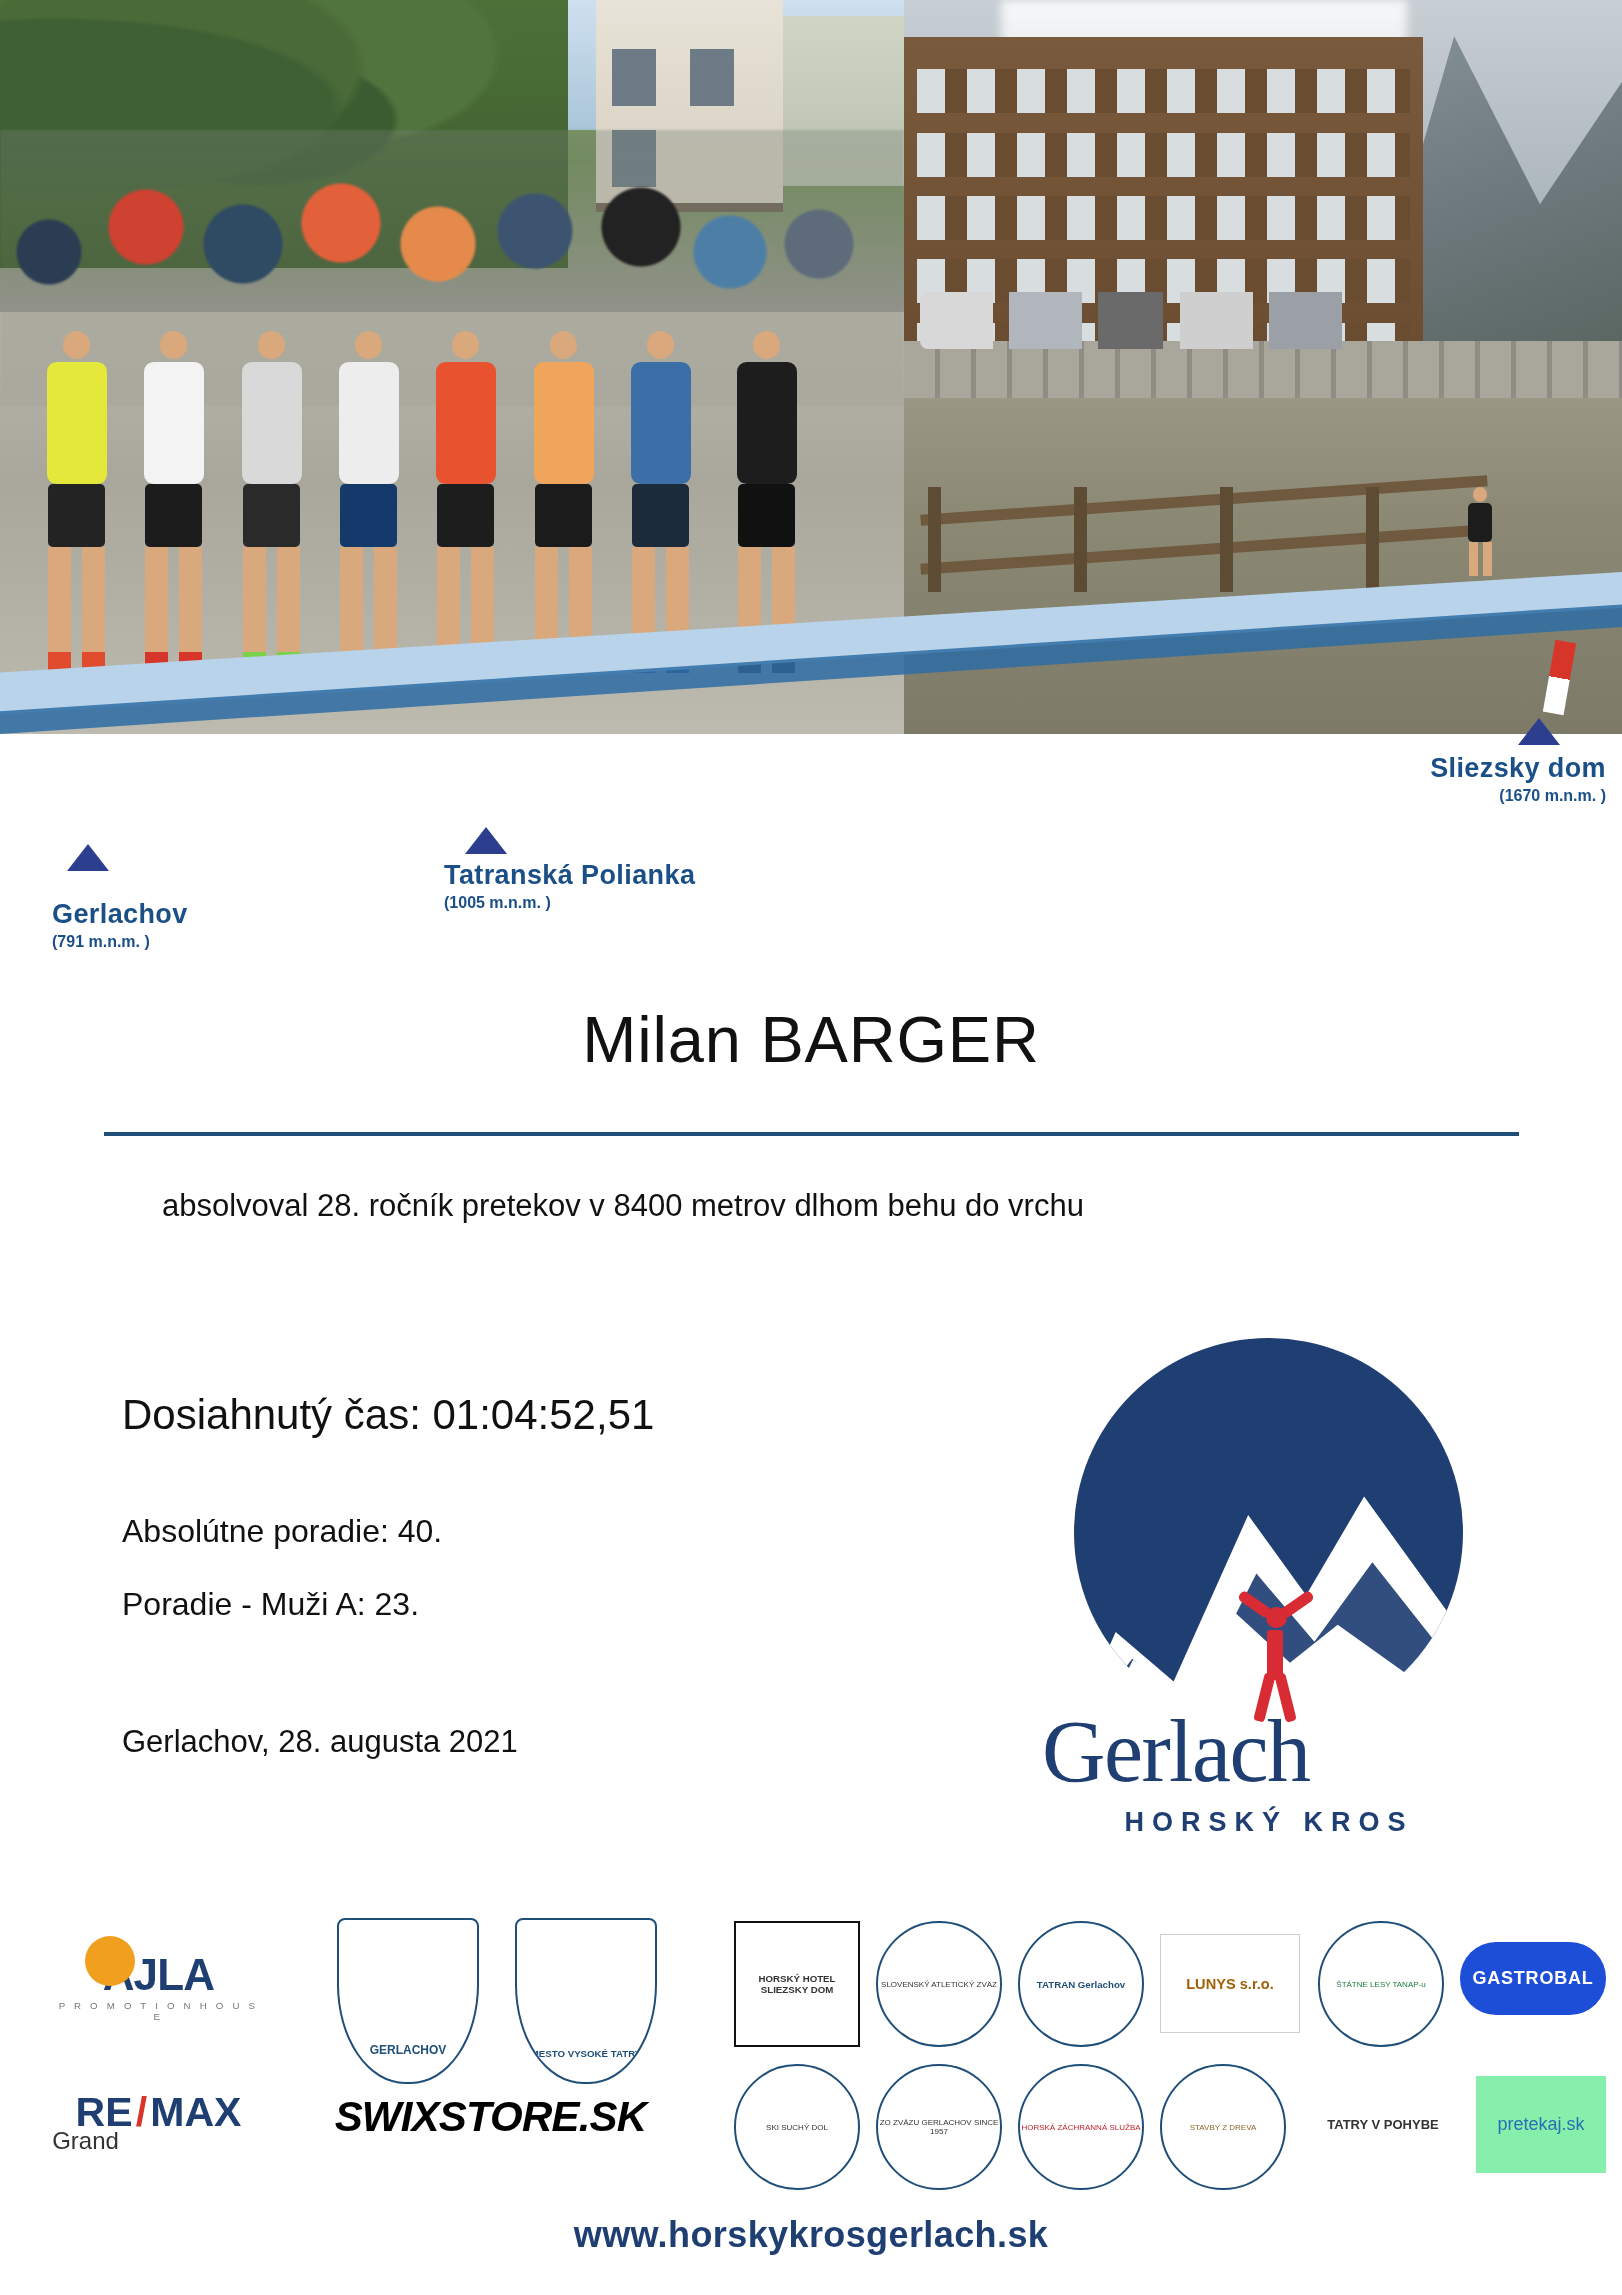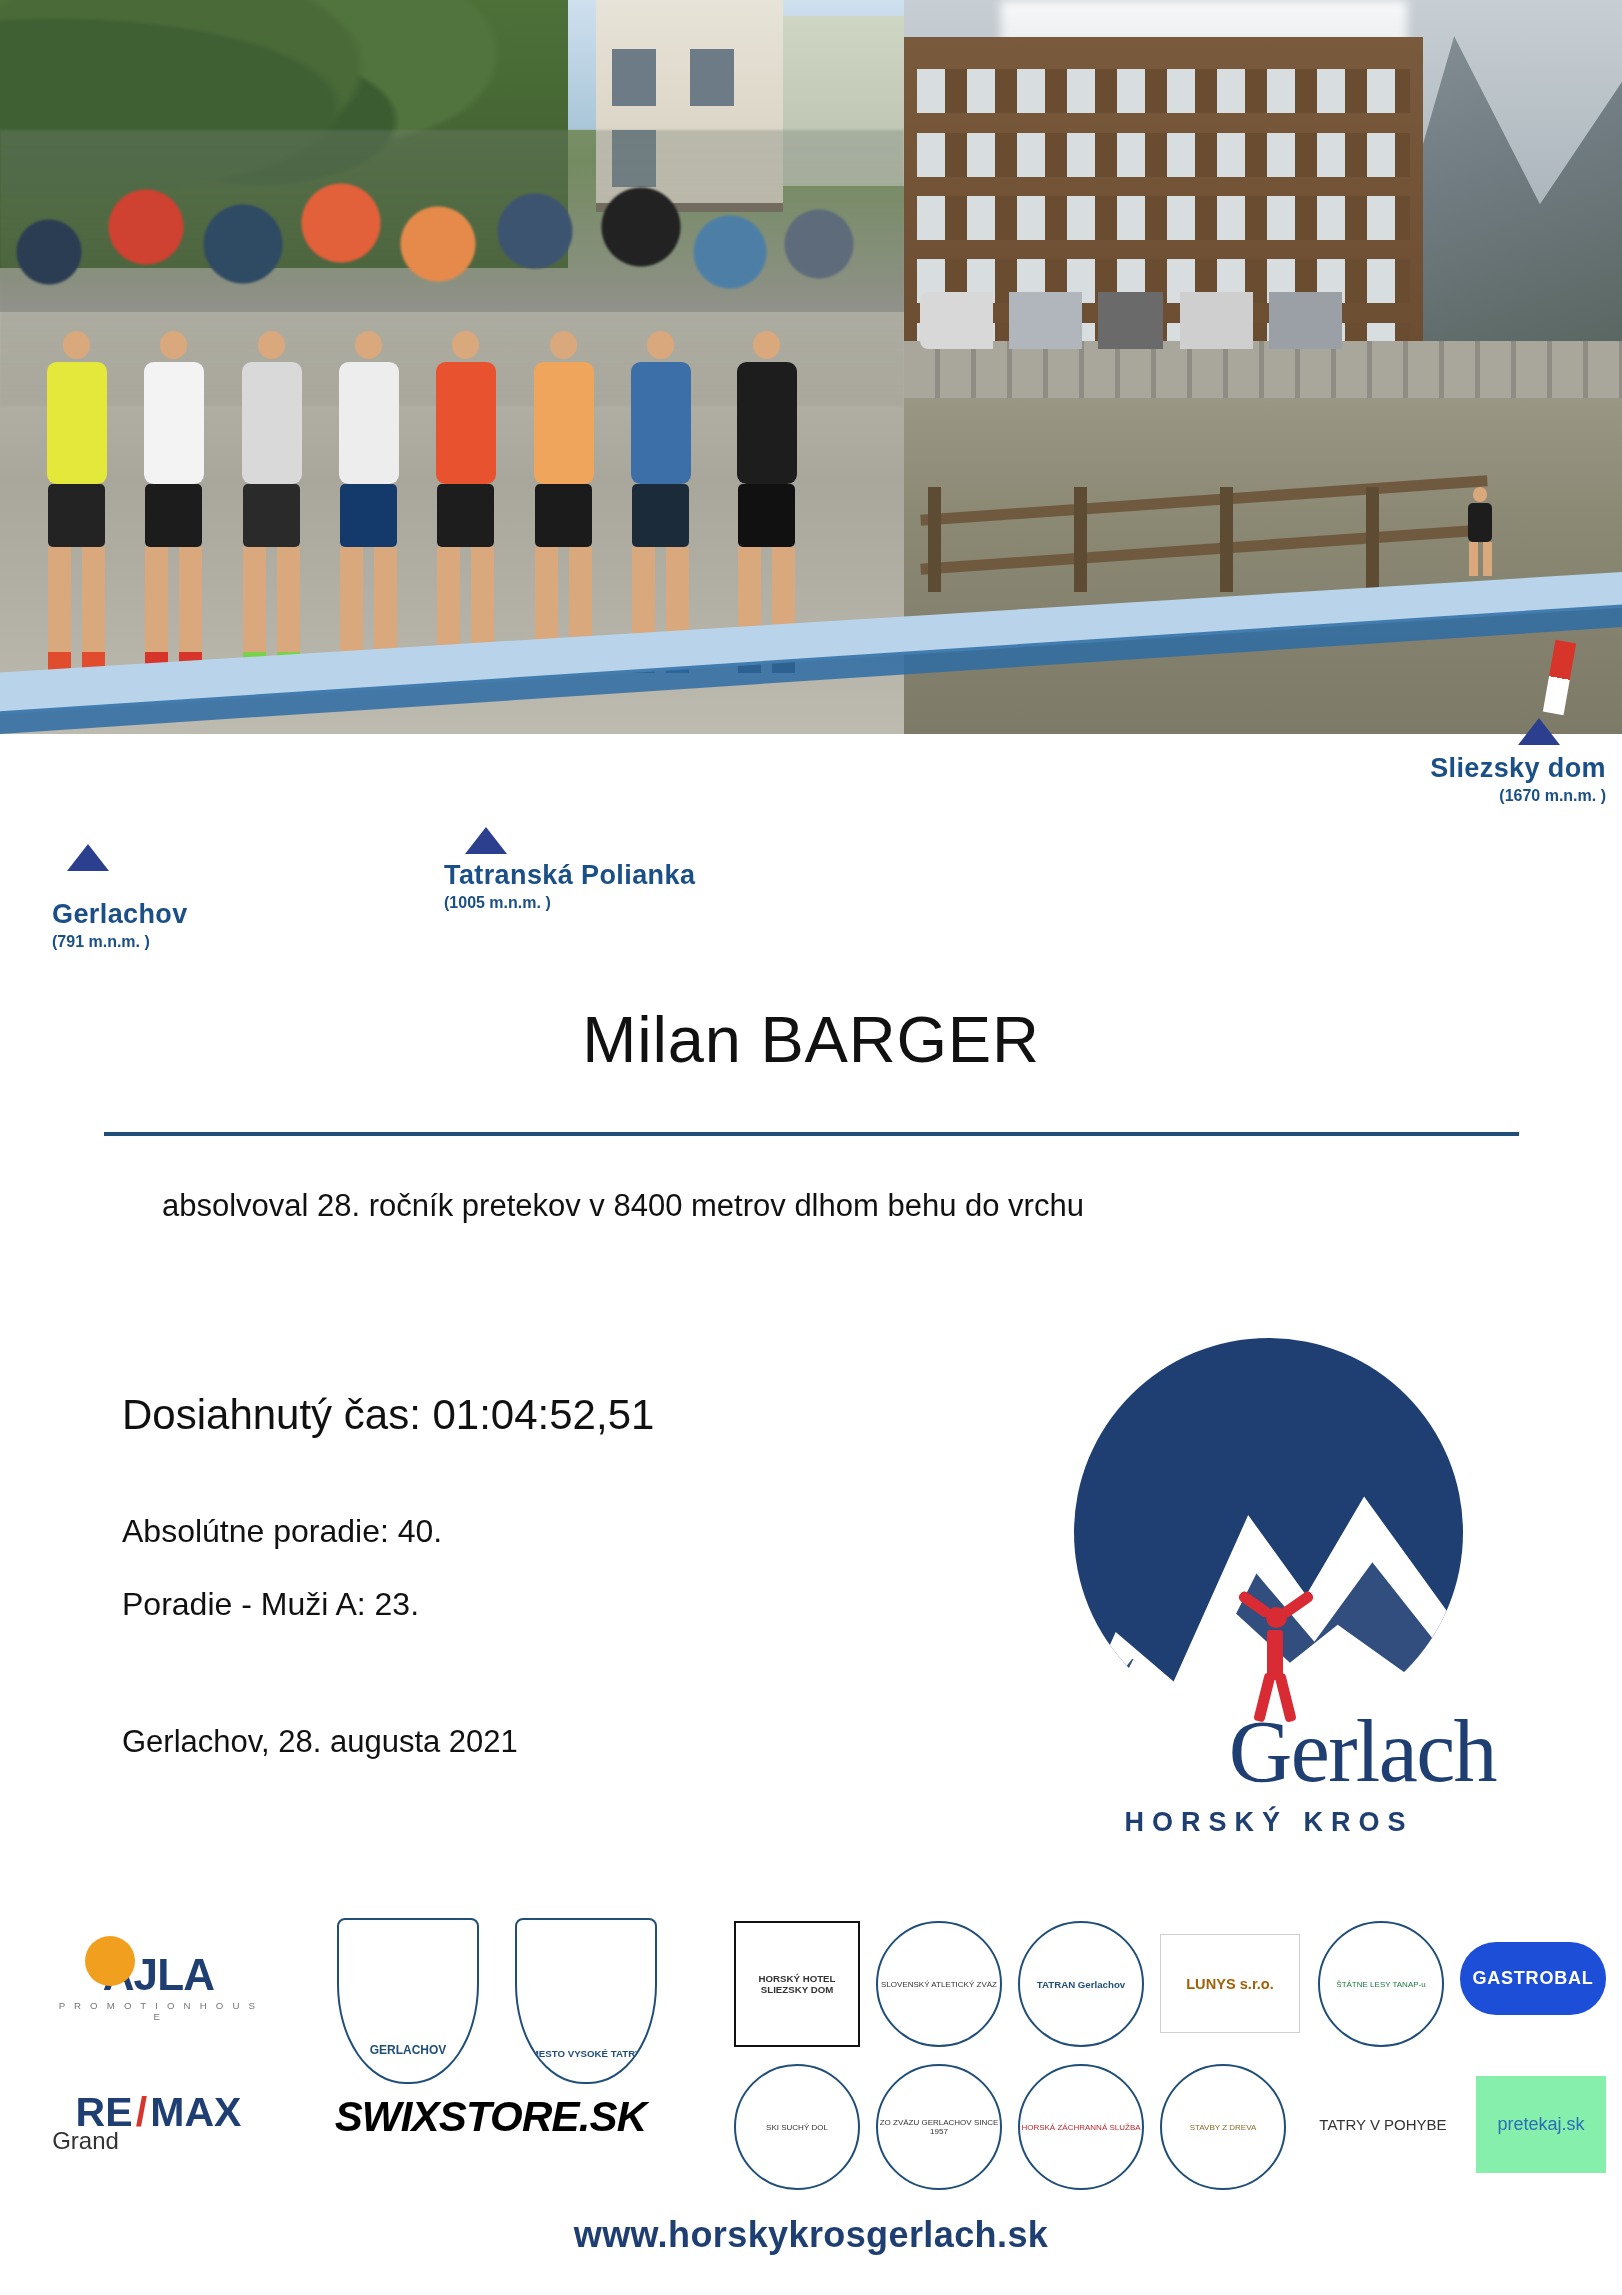--- a/index.html
+++ b/index.html
@@ -275,21 +275,21 @@
     position:absolute; left:188px; top:243px; width:89px; height:146px;
   }
   .gl-figure .fh { position:absolute; left:36px; top:26px; width:21px;height:21px;border-radius:50%;background:#d92b34;}
   .gl-figure .fb { position:absolute; left:37px; top:49px; width:16px;height:50px;background:#d92b34;border-radius:3.2px;}
   .gl-figure .fa1{ position:absolute; left:6.5px; top:18px; width:36px;height:10.5px;background:#d92b34;transform:rotate(35deg);border-radius:4.9px;}
   .gl-figure .fa2{ position:absolute; left:49px; top:18px; width:36px;height:10.5px;background:#d92b34;transform:rotate(-35deg);border-radius:4.9px;}
   .gl-figure .fl1{ position:absolute; left:29px; top:92px; width:11.4px;height:49px;background:#d92b34;transform:rotate(14deg);border-radius:4px;}
   .gl-figure .fl2{ position:absolute; left:50px; top:92px; width:11.4px;height:49px;background:#d92b34;transform:rotate(-14deg);border-radius:4px;}
   .gl-word {
     position:absolute; left:0; top:363px; width:454px;
-    text-align:right;
+    text-align:left;
     font-family: "Liberation Serif", serif;
     font-size:88px;
     color:#1f3f73;
     letter-spacing:-1.6px;
   }
   .gl-sub {
     position:absolute; left:0; top:469px; width:454px;
     text-align:center;
     font-size:27px;
     font-weight:bold;
@@ -575,21 +575,21 @@
 
   <div class="sp sp-round c7">
     <span style="font-size:8px;color:#8a6a2a;">STAVBY Z DREVA</span>
   </div>
 
   <div class="sp sp-round c6">
     <span style="font-size:8px;color:#c0262c;">HORSKÁ ZÁCHRANNÁ SLUŽBA</span>
   </div>
 
   <div class="sp tatry">
-    <span style="font-size:15px;font-weight:normal;">TATRY V POHYBE</span>
+    <span style="font-size:13px;font-weight:bold;">TATRY V POHYBE</span>
   </div>
 
   <div class="sp pretekaj">
     <span class="t">pretekaj.sk</span>
   </div>
 
 </div>
 
 <div class="website">www.horskykrosgerlach.sk</div>
 

